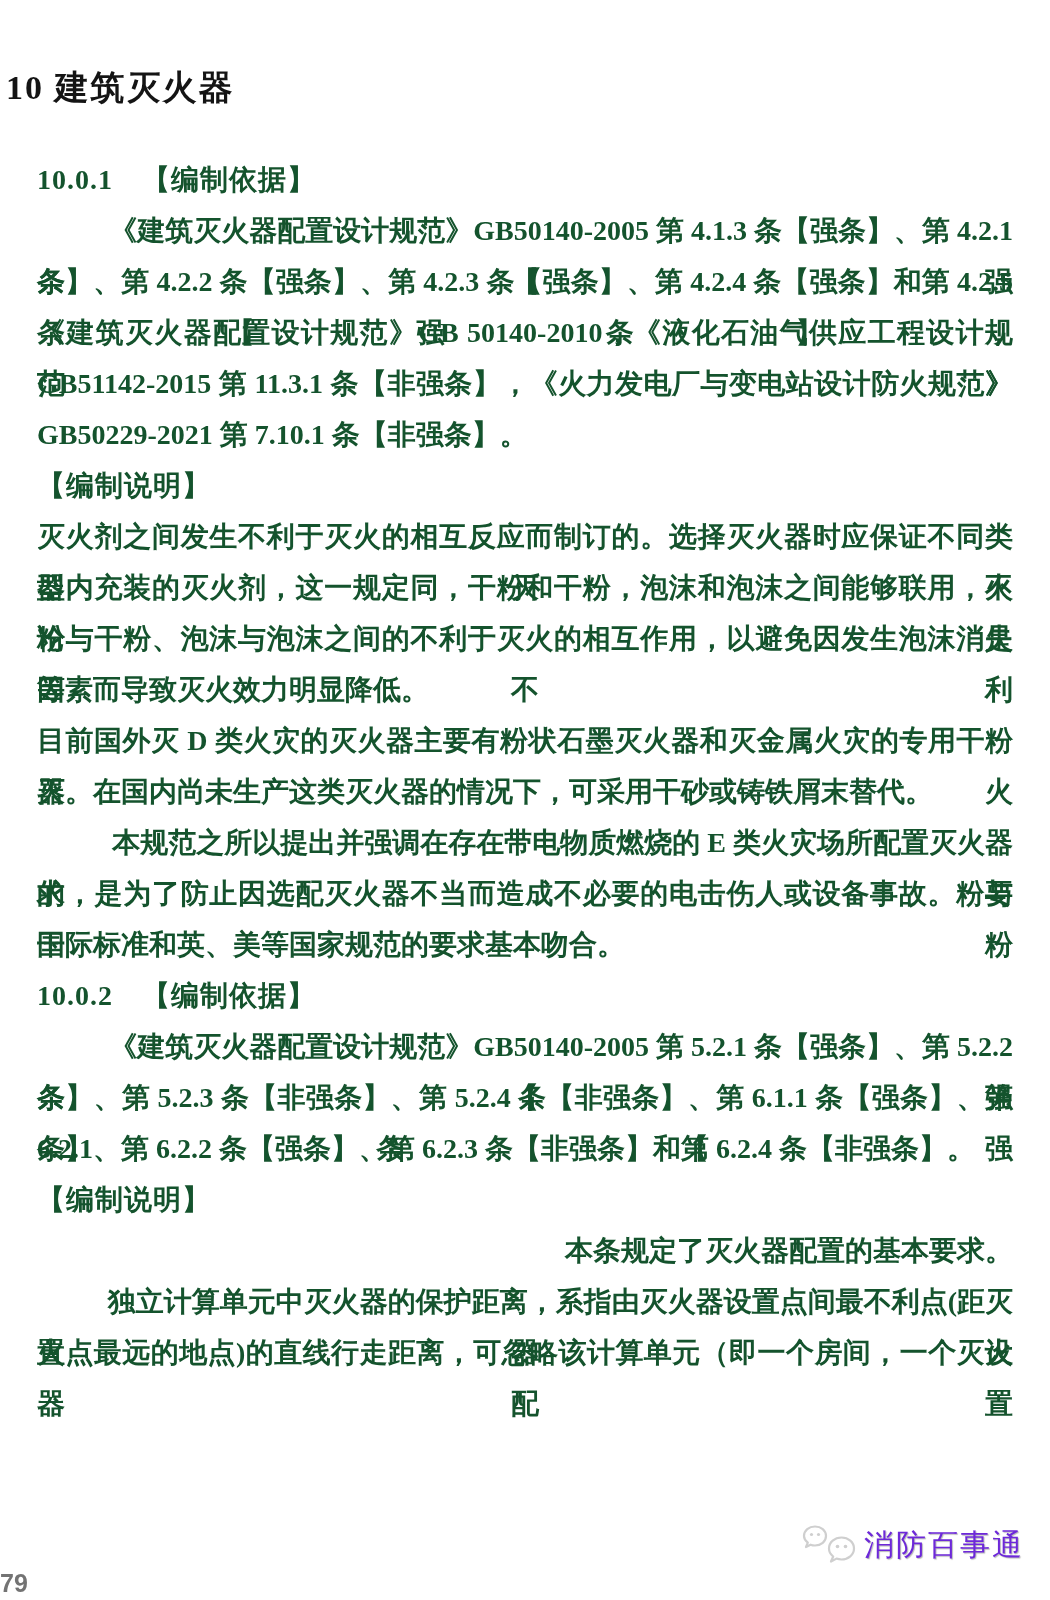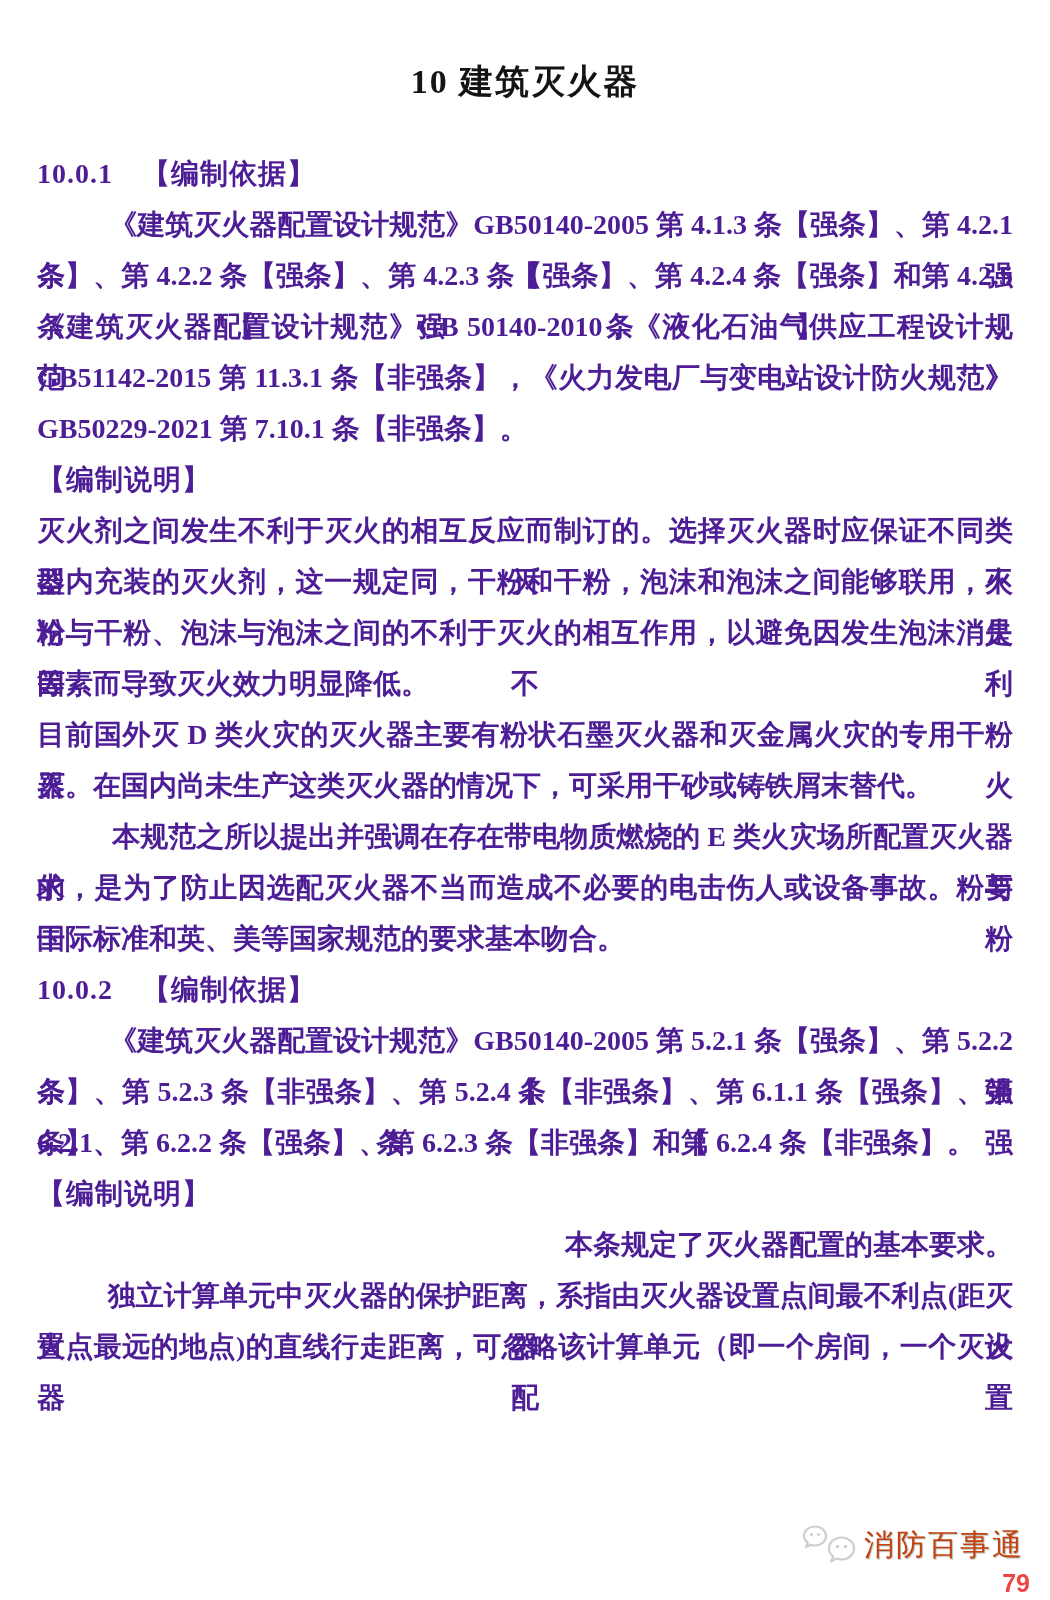--- a/index.html
+++ b/index.html
@@ -12,81 +12,81 @@
     width: 1050px;
     height: 1600px;
     background: #ffffff;
     box-sizing: border-box;
     padding-top: 62px;
     font-family: "Liberation Serif", serif;
     color: #1b1b1b;
     overflow: hidden;
   }
   .doc-title {
-    margin: 0;
+    margin: 6px;
     height: 40px;
     line-height: 40px;
-    text-align: center;
+    text-align: left;
     font-size: 34px;
     font-weight: 700;
     letter-spacing: 2px;
     color: #141414;
   }
   .body-flow {
     margin-top: 46px;
     padding: 0 37px;
   }
   .line {
     height: 51px;
     line-height: 51px;
     font-size: 28px;
     font-weight: 600;
     white-space: pre-wrap;
     text-align: left;
-    color: #4c1d95;
+    color: #14532d;
   }
   .line.justify {
     text-align: justify;
     text-align-last: justify;
   }
   .line.indent {
     text-indent: 56px;
     text-align: right;
   }
   .line.heading {
     font-weight: 700;
     letter-spacing: 1px;
   }
   .watermark {
     position: absolute;
     top: 1524px;
     right: 26px;
     display: flex;
     align-items: center;
     gap: 8px;
-    color: #c2410c;
+    color: #6d28d9;
     font-family: "Liberation Sans", sans-serif;
     font-size: 30px;
     letter-spacing: 2px;
     text-shadow: 1px 1px 1px #b8b8b8, -1px -1px 0 #ffffff;
     user-select: none;
   }
   .watermark svg {
     display: block;
   }
   .page-number {
     position: absolute;
     left: 0;
     right: 20px;
     bottom: 2px;
-    text-align: right;
+    text-align: left;
     font-family: "Liberation Sans", sans-serif;
     font-weight: 700;
     font-size: 25px;
-    color: #ef4444;
+    color: #737373;
   }
 </style>
 </head>
 <body>
 
 <div class="page">
 
   <h1 class="doc-title">10 建筑灭火器</h1>
 
   <div class="body-flow">

